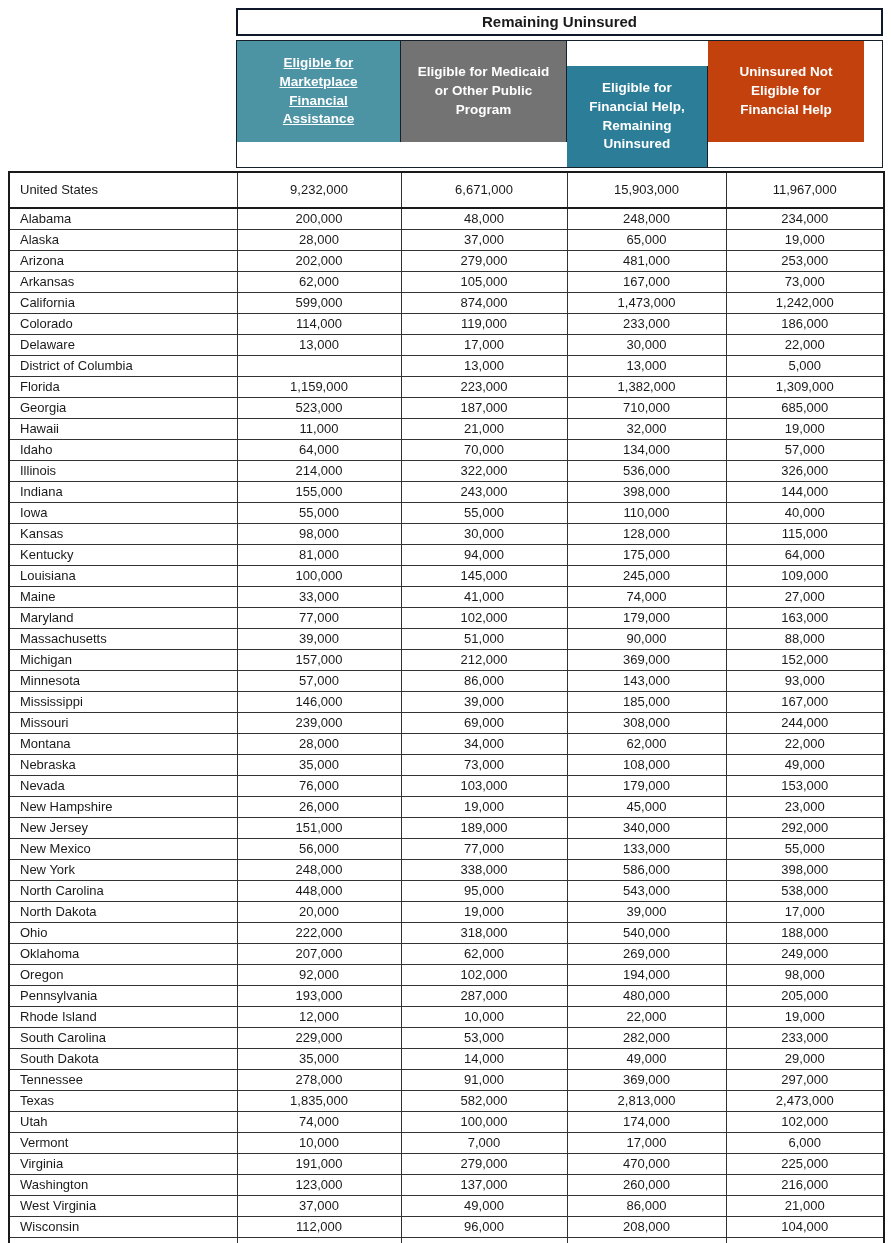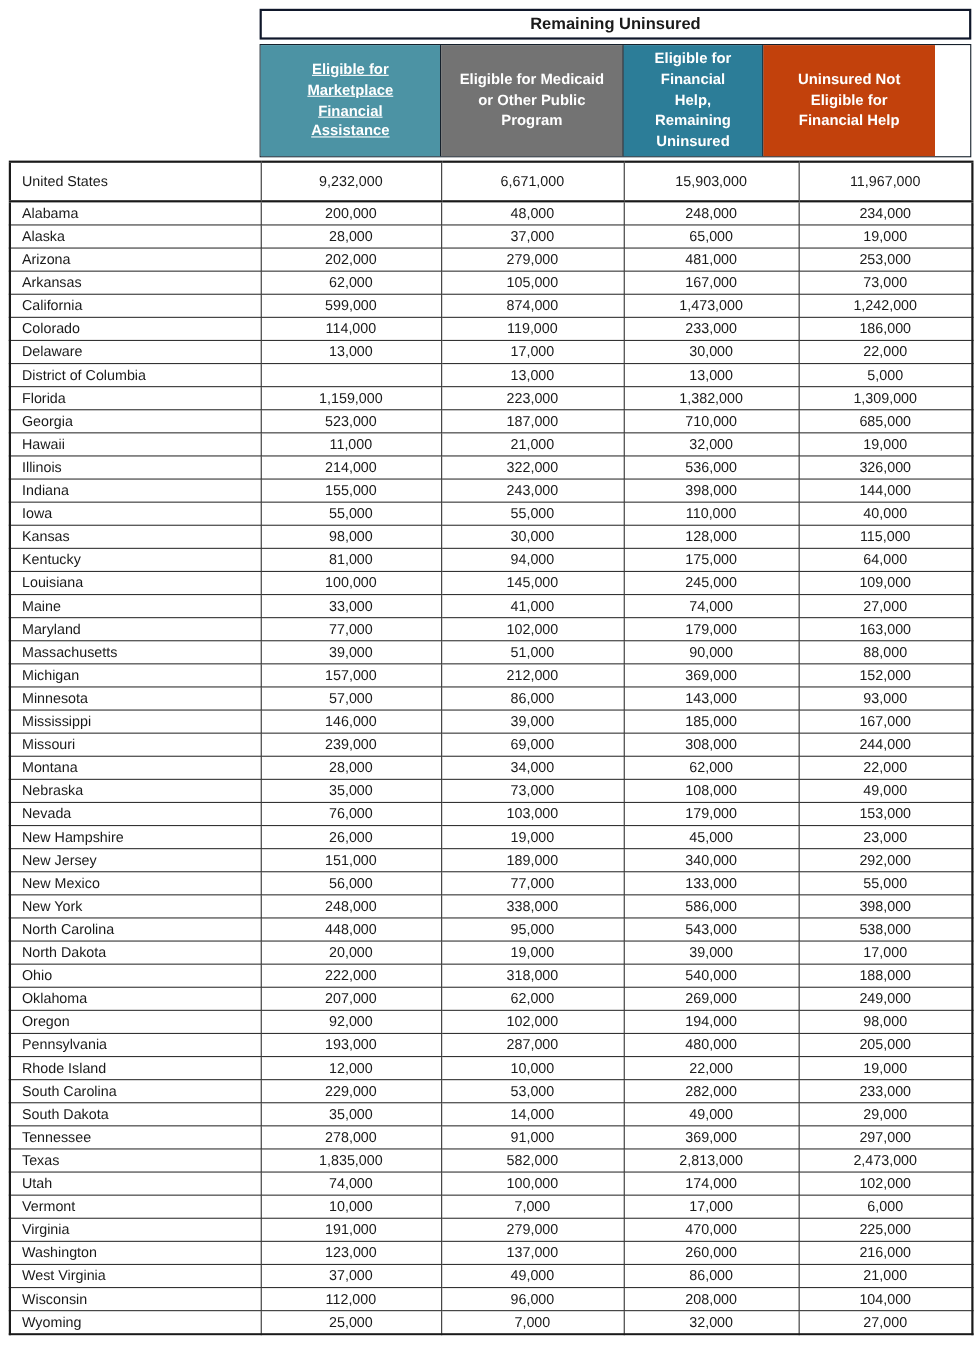--- a/index.html
+++ b/index.html
@@ -39,21 +39,21 @@
     color: #ffffff;
     font-weight: bold;
     font-size: 13.5px;
     line-height: 1.4;
     padding: 0 16px;
     border-right: 1px solid #15202b;
   }
   .col-head:last-child { border-right: none; }
   .ch0 { width: 164px; text-decoration: underline; }
   .ch1 { width: 166px; }
-  .ch2 { width: 127px; }
+  .ch2 { width: 141px; margin-top: 25px; }
   .ch3 { width: 156px; }
 
   
   table.data-table {
     border-collapse: collapse;
     table-layout: fixed;
     width: 875px;
     margin: 3px 8px 0 8px;
     border: 2px solid #1a1a1a;
   }
@@ -183,20 +183,27 @@
           <td class="value-cell">685,000</td>
         </tr>
         <tr class="state-row">
           <td class="state-cell">Hawaii</td>
           <td class="value-cell">11,000</td>
           <td class="value-cell">21,000</td>
           <td class="value-cell">32,000</td>
           <td class="value-cell">19,000</td>
         </tr>
         <tr class="state-row">
+          <td class="state-cell">Idaho</td>
+          <td class="value-cell">64,000</td>
+          <td class="value-cell">70,000</td>
+          <td class="value-cell">134,000</td>
+          <td class="value-cell">57,000</td>
+        </tr>
+        <tr class="state-row">
           <td class="state-cell">Illinois</td>
           <td class="value-cell">214,000</td>
           <td class="value-cell">322,000</td>
           <td class="value-cell">536,000</td>
           <td class="value-cell">326,000</td>
         </tr>
         <tr class="state-row">
           <td class="state-cell">Indiana</td>
           <td class="value-cell">155,000</td>
           <td class="value-cell">243,000</td>

